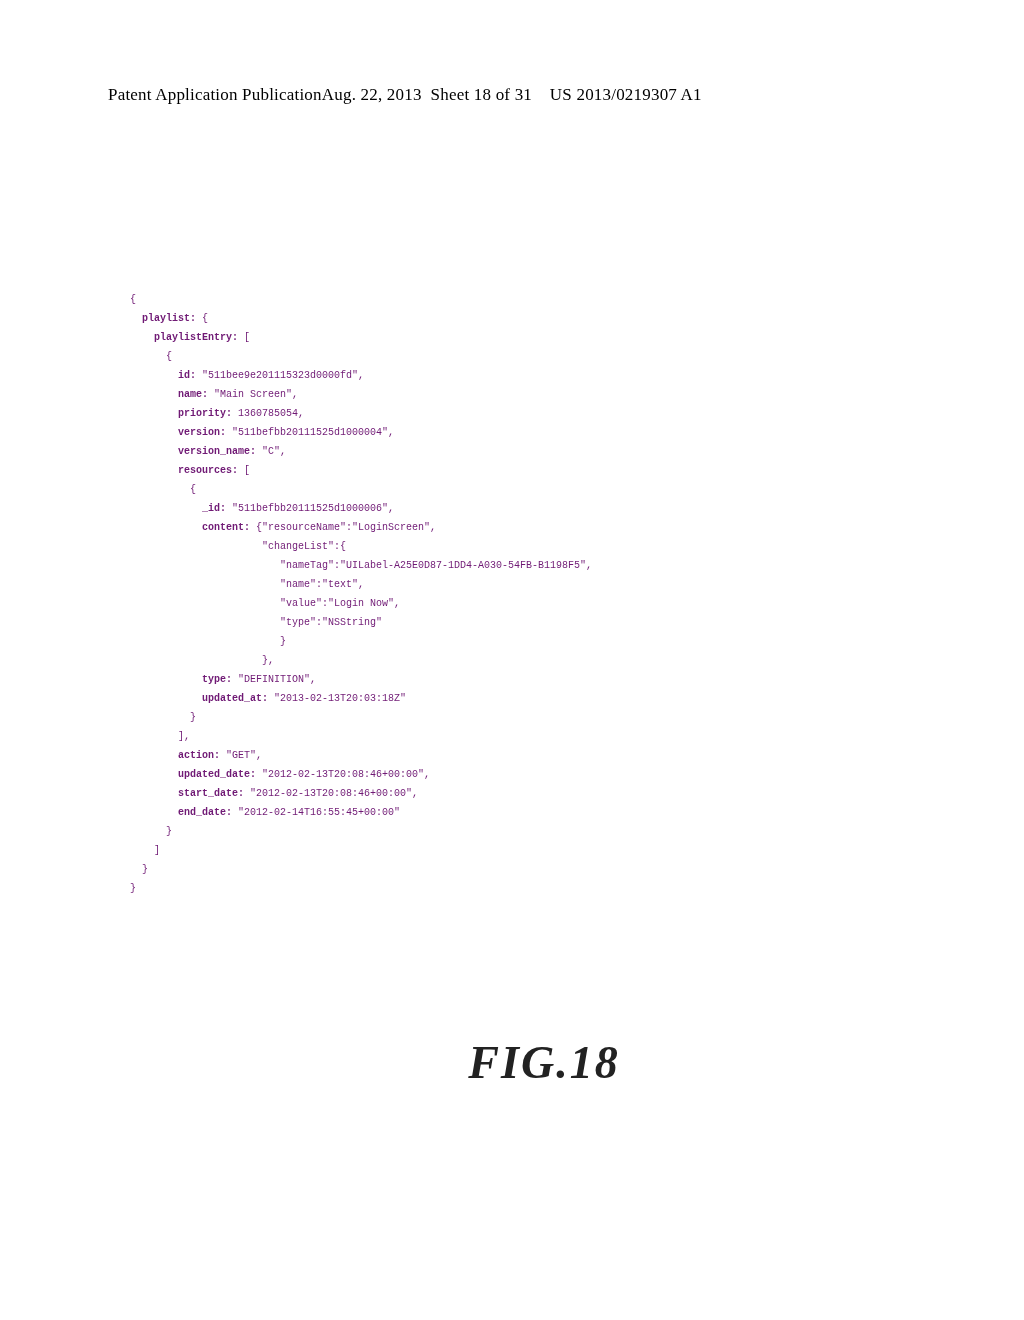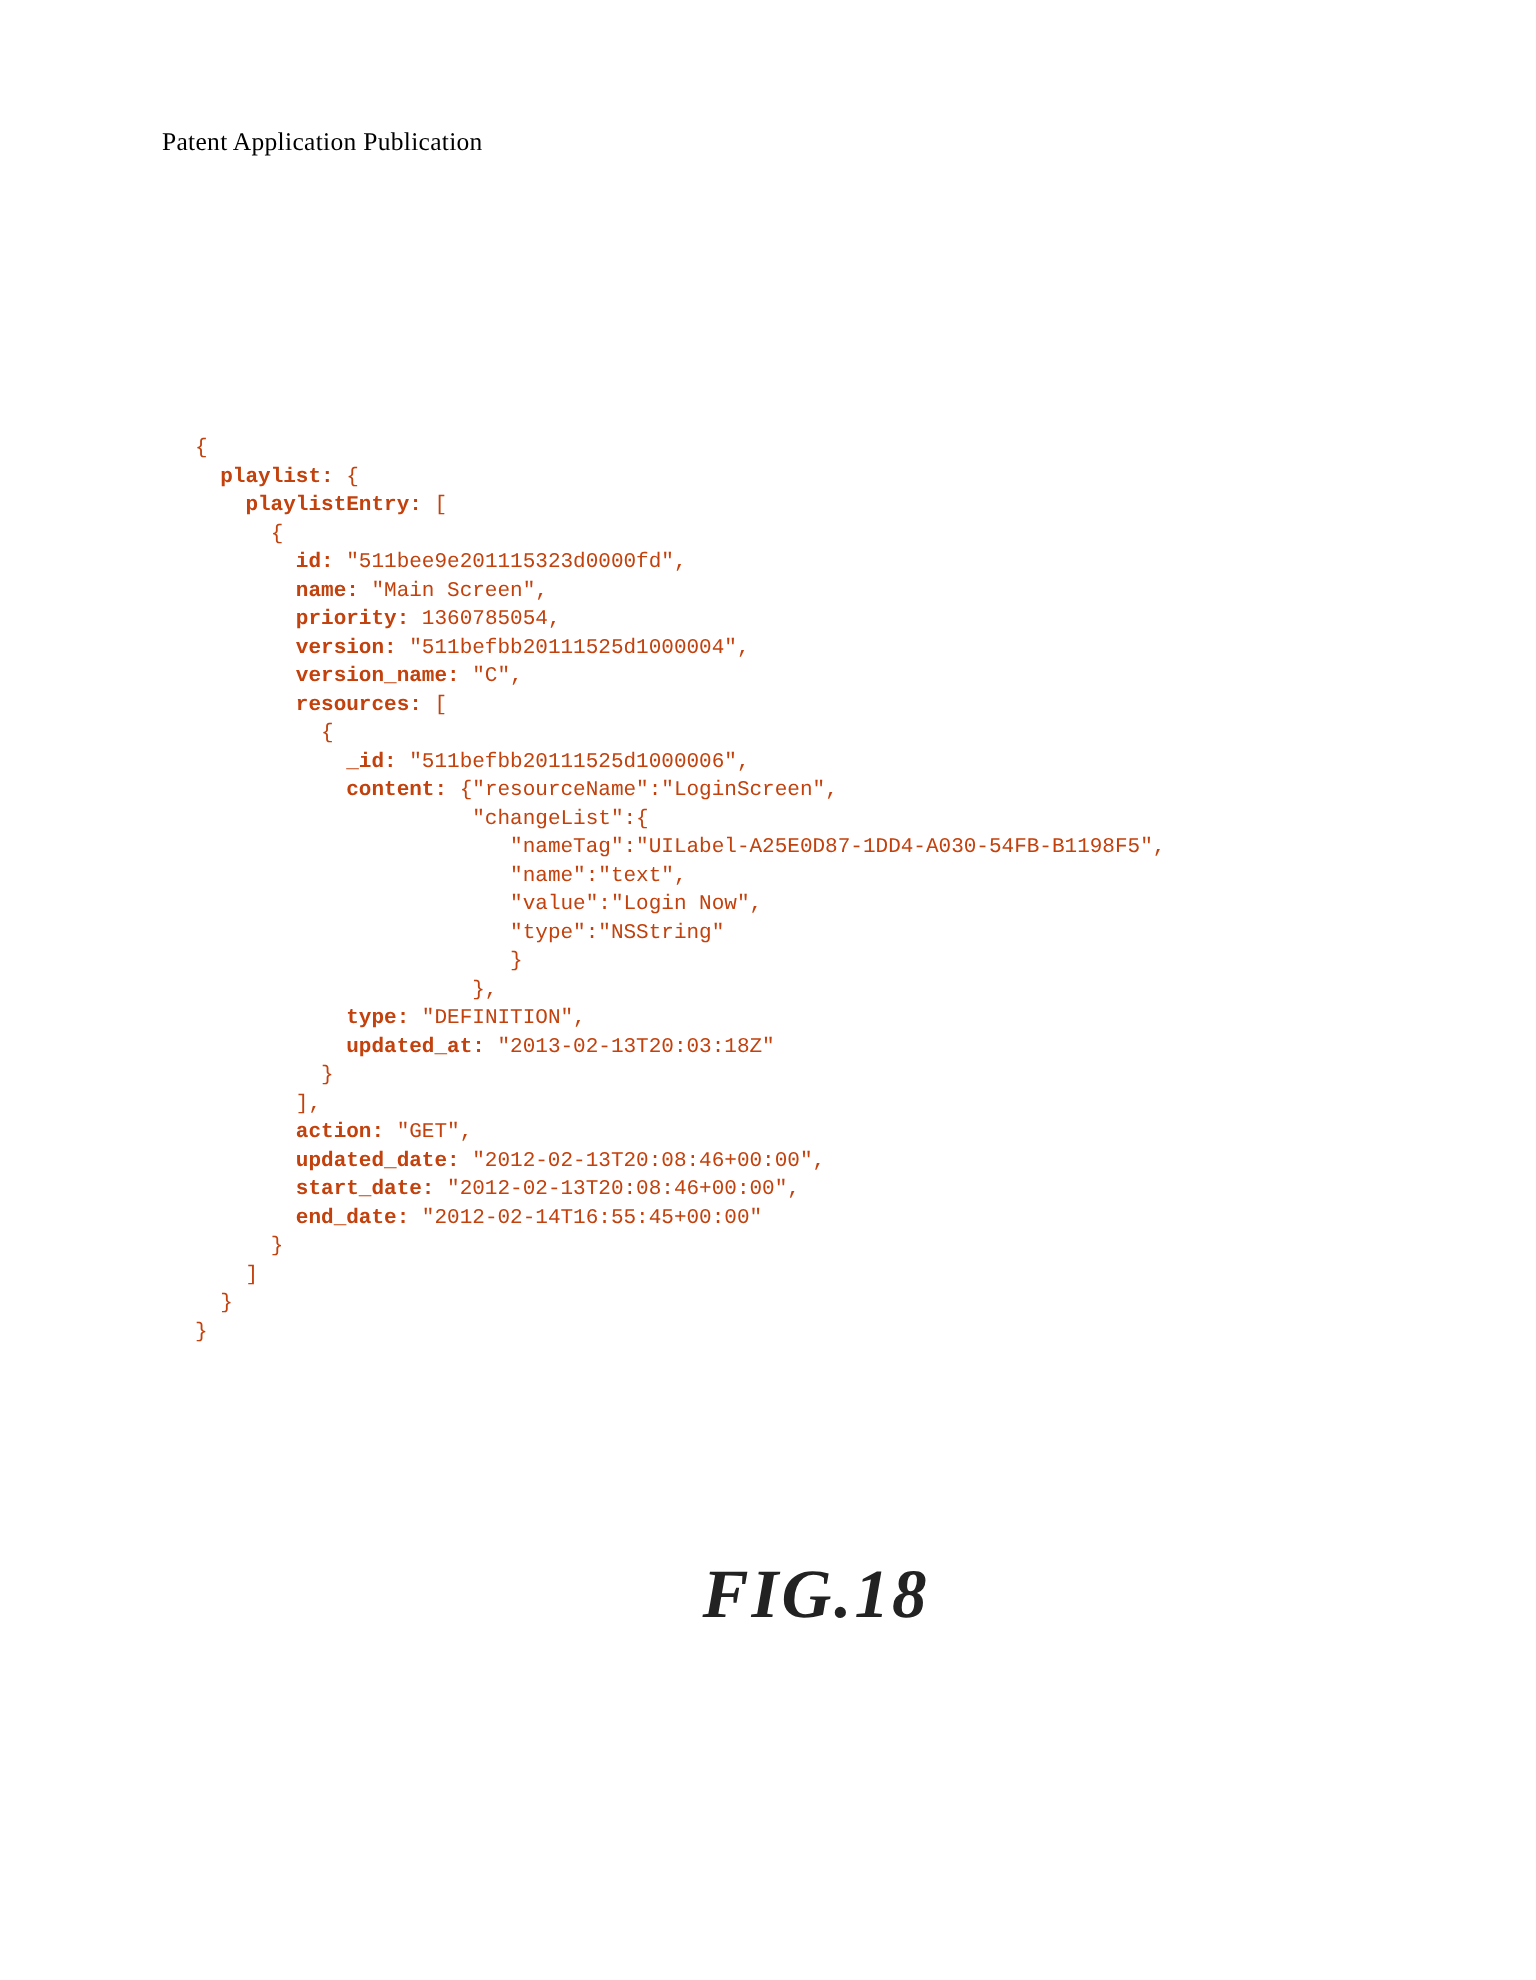--- a/index.html
+++ b/index.html
@@ -28,24 +28,24 @@
     }
     .header .right {
       text-align: right;
       white-space: nowrap;
     }
     .code {
       position: absolute;
       top: 290px;
       left: 130px;
       font-family: "Courier New", Courier, monospace;
-      font-size: 14px;
+      font-size: 10px;
       line-height: 19px;
       white-space: pre;
-      color: #c2410c;
+      color: #701a75;
     }
     .code .b { font-weight: bold; }
     .figlabel {
       position: absolute;
       top: 1036px;
       left: 12px;
       width: 1024px;
       text-align: center;
       font-family: "Brush Script MT", "Comic Sans MS", cursive;
       font-style: italic;
@@ -54,20 +54,23 @@
       color: #222;
       letter-spacing: 2px;
       padding-left: 20px;
     }
   </style>
 </head>
 <body>
 
 <div class="header">
   <span class="left">Patent Application Publication</span>
+  <span class="right">
+    <span>Aug. 22, 2013</span>&nbsp;&nbsp;<span>Sheet 18 of 31</span>&nbsp;&nbsp;&nbsp;&nbsp;<span>US 2013/0219307 A1</span>
+  </span>
 </div>
 
 <div class="code"><span>{</span>
   <span class="b">playlist:</span><span> {</span>
     <span class="b">playlistEntry:</span><span> [</span>
       <span>{</span>
         <span class="b">id:</span><span> "511bee9e201115323d0000fd",</span>
         <span class="b">name:</span><span> "Main Screen",</span>
         <span class="b">priority:</span><span> 1360785054,</span>
         <span class="b">version:</span><span> "511befbb20111525d1000004",</span>

